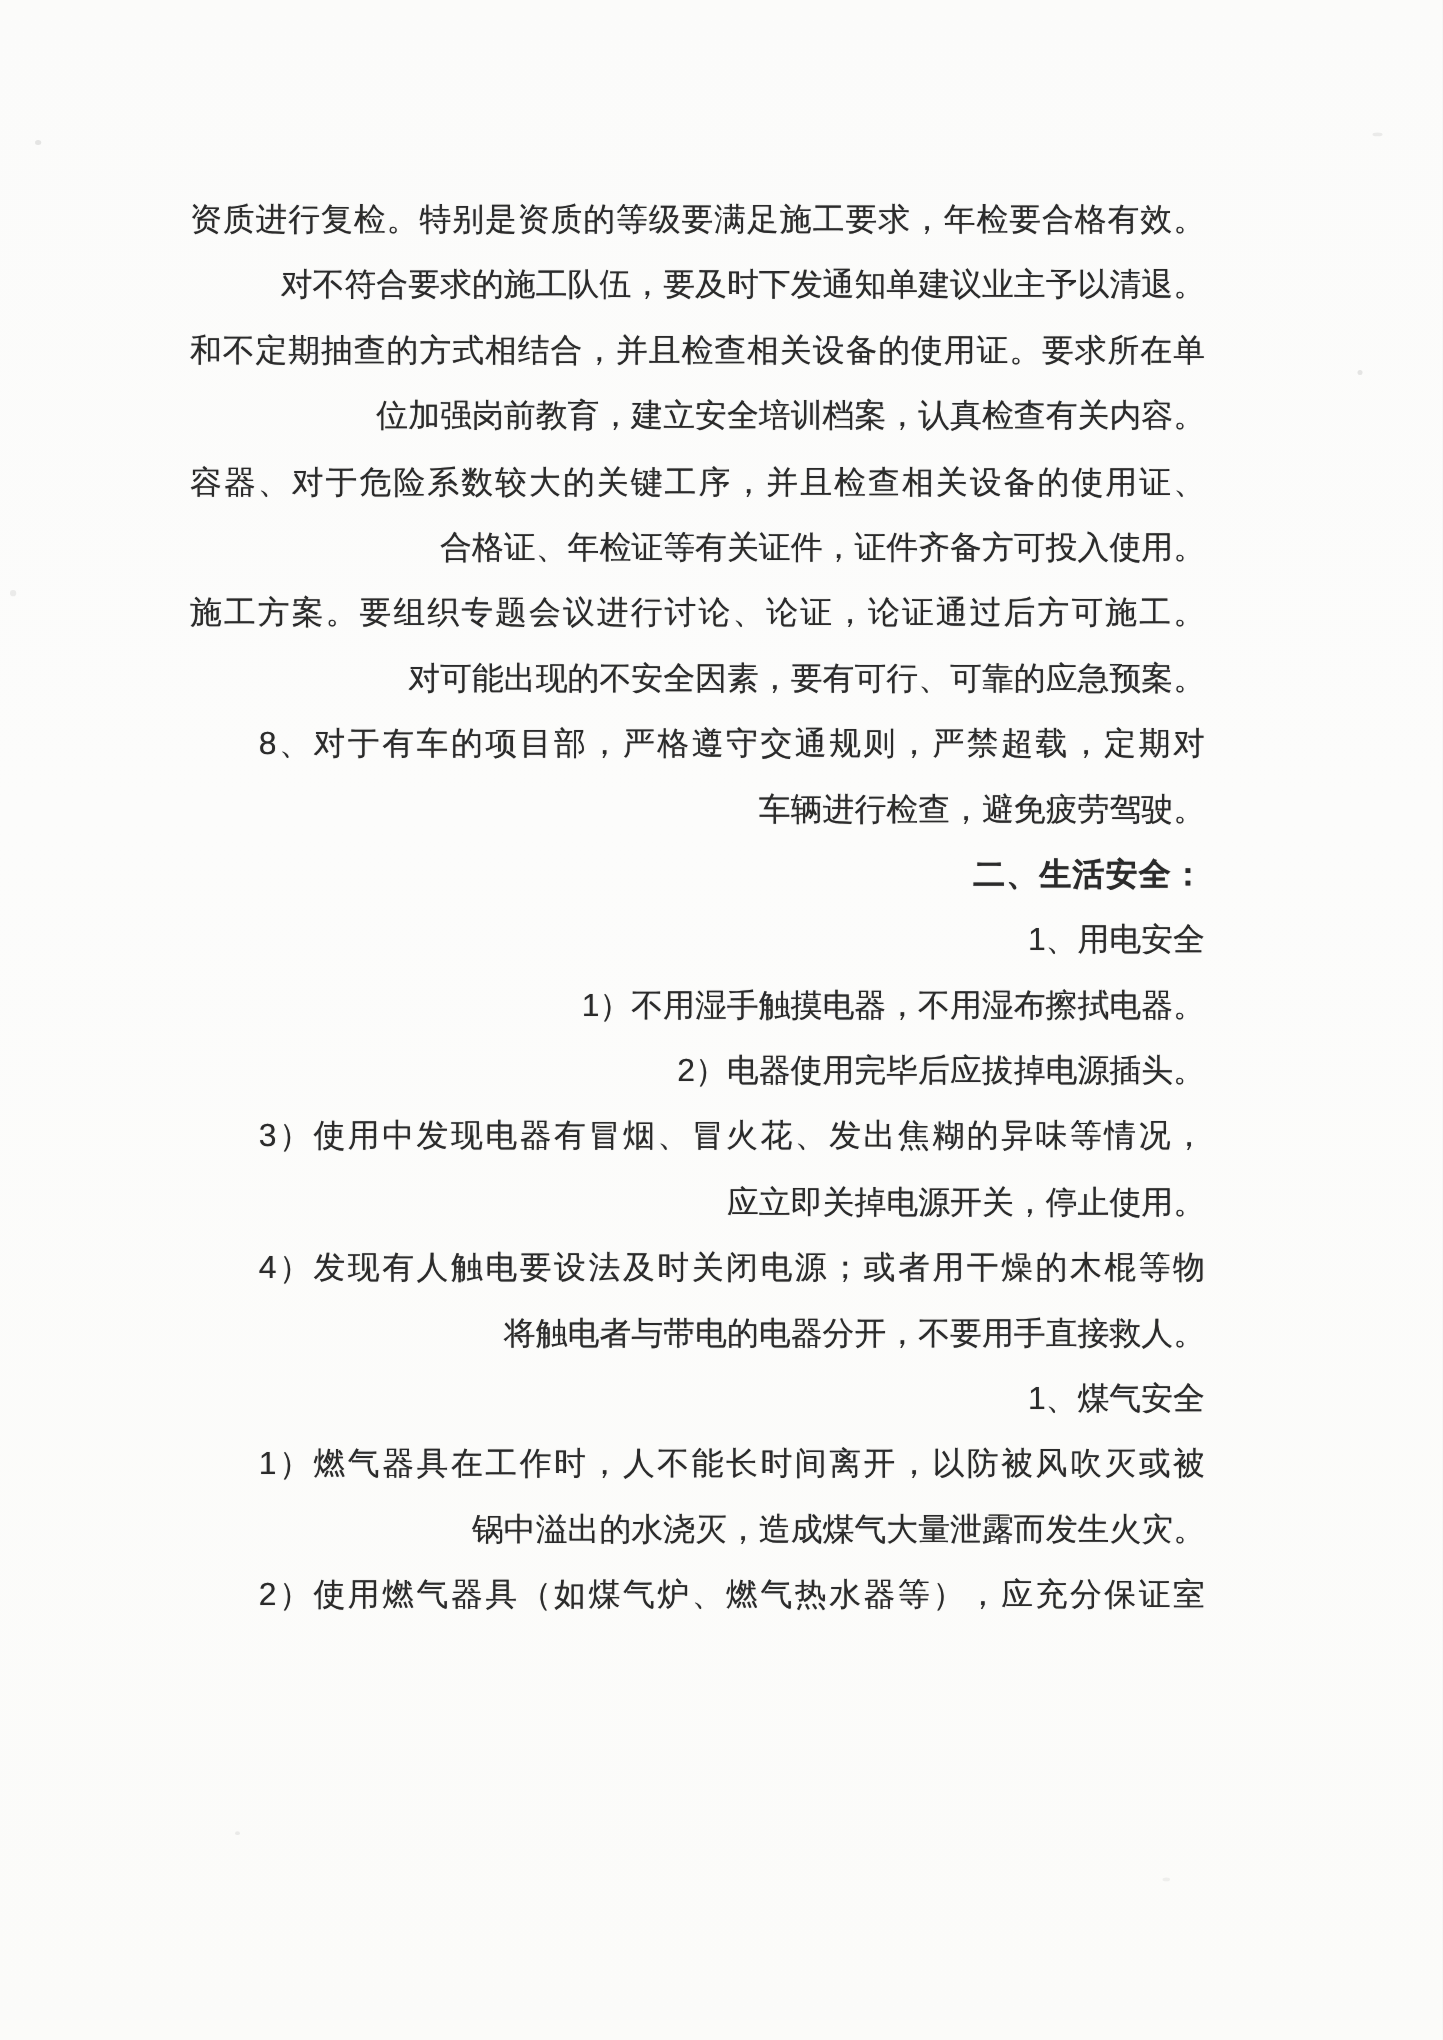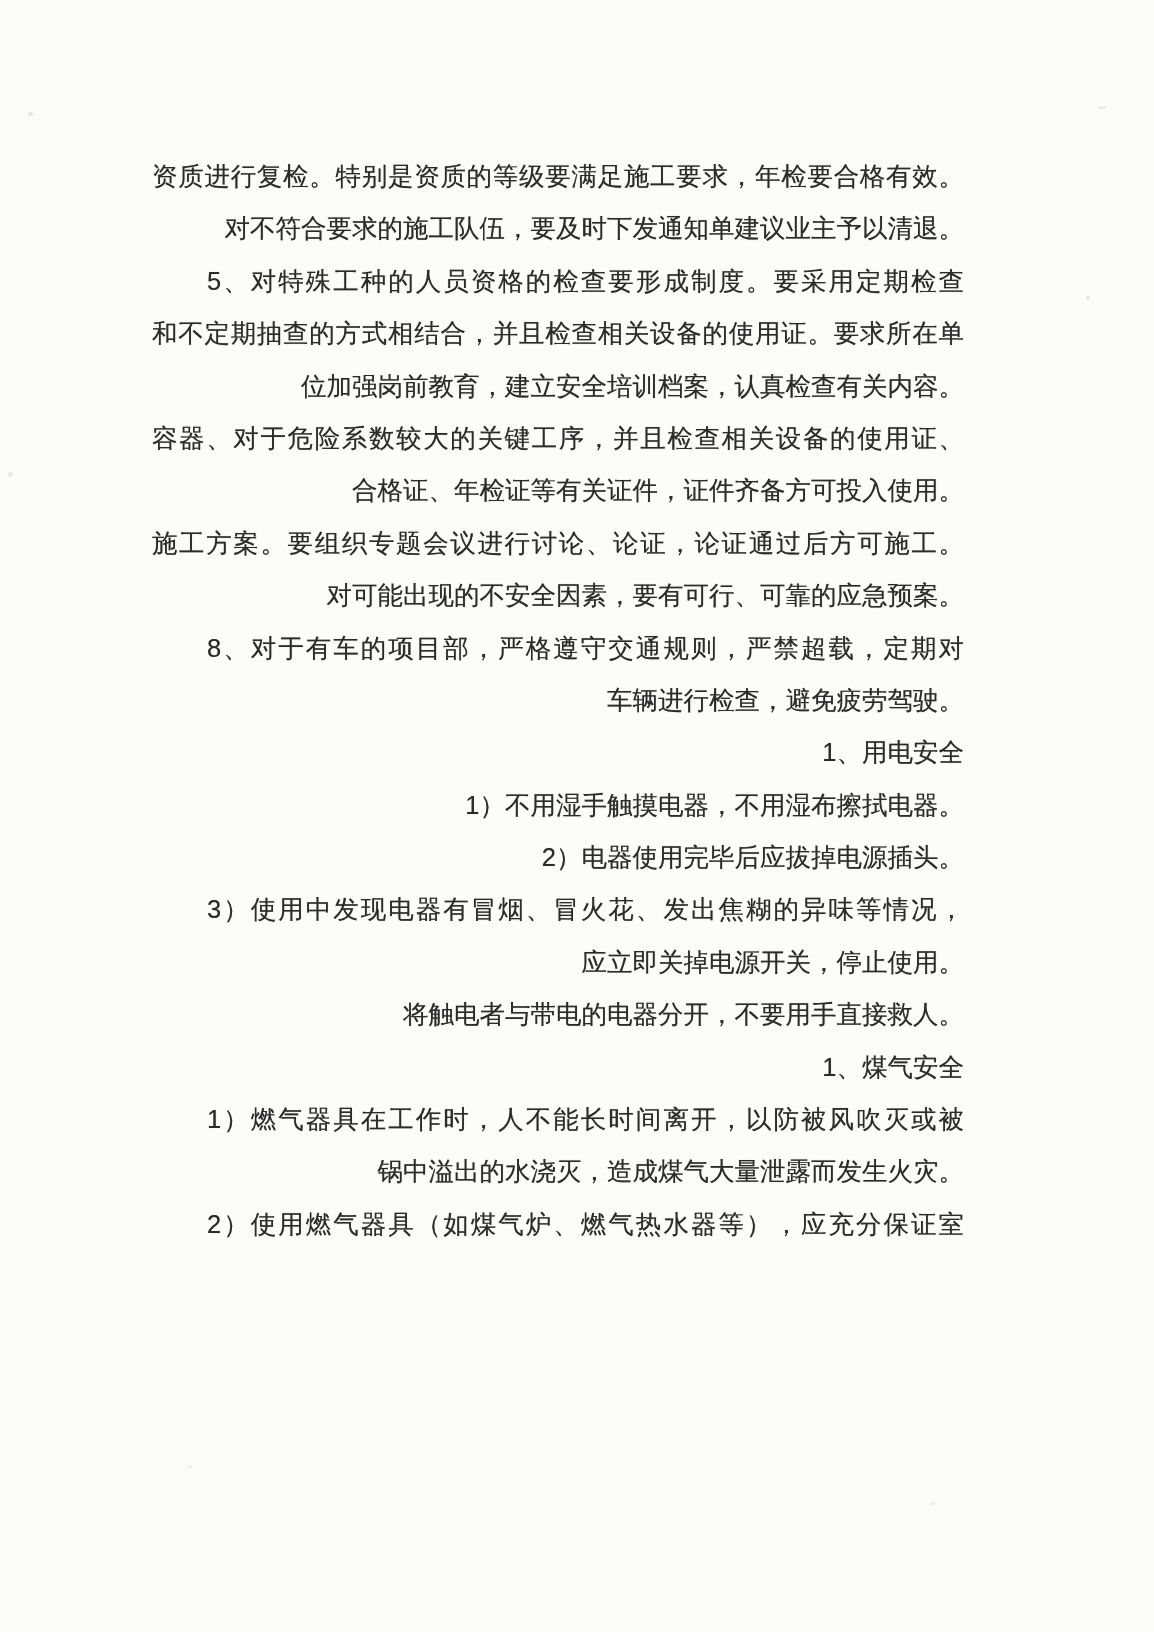--- a/index.html
+++ b/index.html
@@ -69,33 +69,34 @@
   <div class="speck s1"></div>
   <div class="speck s2"></div>
   <div class="speck s3"></div>
   <div class="speck s4"></div>
   <div class="speck s5"></div>
   <div class="speck s6"></div>
 
   <div class="text-block">
       <div class="line fill">资质进行复检。特别是资质的等级要满足施工要求，年检要合格有效。</div>
       <div class="line">对不符合要求的施工队伍，要及时下发通知单建议业主予以清退。</div>
-      <div class="line indent fill">5、对特殊工种的人员资格的检查要形成制度。要采用定期检查</div>
       <div class="line fill">和不定期抽查的方式相结合，并且检查相关设备的使用证。要求所在单</div>
       <div class="line">位加强岗前教育，建立安全培训档案，认真检查有关内容。</div>
       <div class="line fill">容器、对于危险系数较大的关键工序，并且检查相关设备的使用证、</div>
       <div class="line">合格证、年检证等有关证件，证件齐备方可投入使用。</div>
       <div class="line fill">施工方案。要组织专题会议进行讨论、论证，论证通过后方可施工。</div>
       <div class="line">对可能出现的不安全因素，要有可行、可靠的应急预案。</div>
       <div class="line indent fill">8、对于有车的项目部，严格遵守交通规则，严禁超载，定期对</div>
       <div class="line">车辆进行检查，避免疲劳驾驶。</div>
+      <div class="line bold">二、生活安全：</div>
       <div class="line indent">1、用电安全</div>
       <div class="line indent">1）不用湿手触摸电器，不用湿布擦拭电器。</div>
       <div class="line indent">2）电器使用完毕后应拔掉电源插头。</div>
       <div class="line indent fill">3）使用中发现电器有冒烟、冒火花、发出焦糊的异味等情况，</div>
       <div class="line">应立即关掉电源开关，停止使用。</div>
+      <div class="line indent fill">4）发现有人触电要设法及时关闭电源；或者用干燥的木棍等物</div>
       <div class="line">将触电者与带电的电器分开，不要用手直接救人。</div>
       <div class="line indent">1、煤气安全</div>
       <div class="line indent fill">1）燃气器具在工作时，人不能长时间离开，以防被风吹灭或被</div>
       <div class="line">锅中溢出的水浇灭，造成煤气大量泄露而发生火灾。</div>
       <div class="line indent fill">2）使用燃气器具（如煤气炉、燃气热水器等），应充分保证室</div>
     </div>
 </div>
 
 </body></html>

